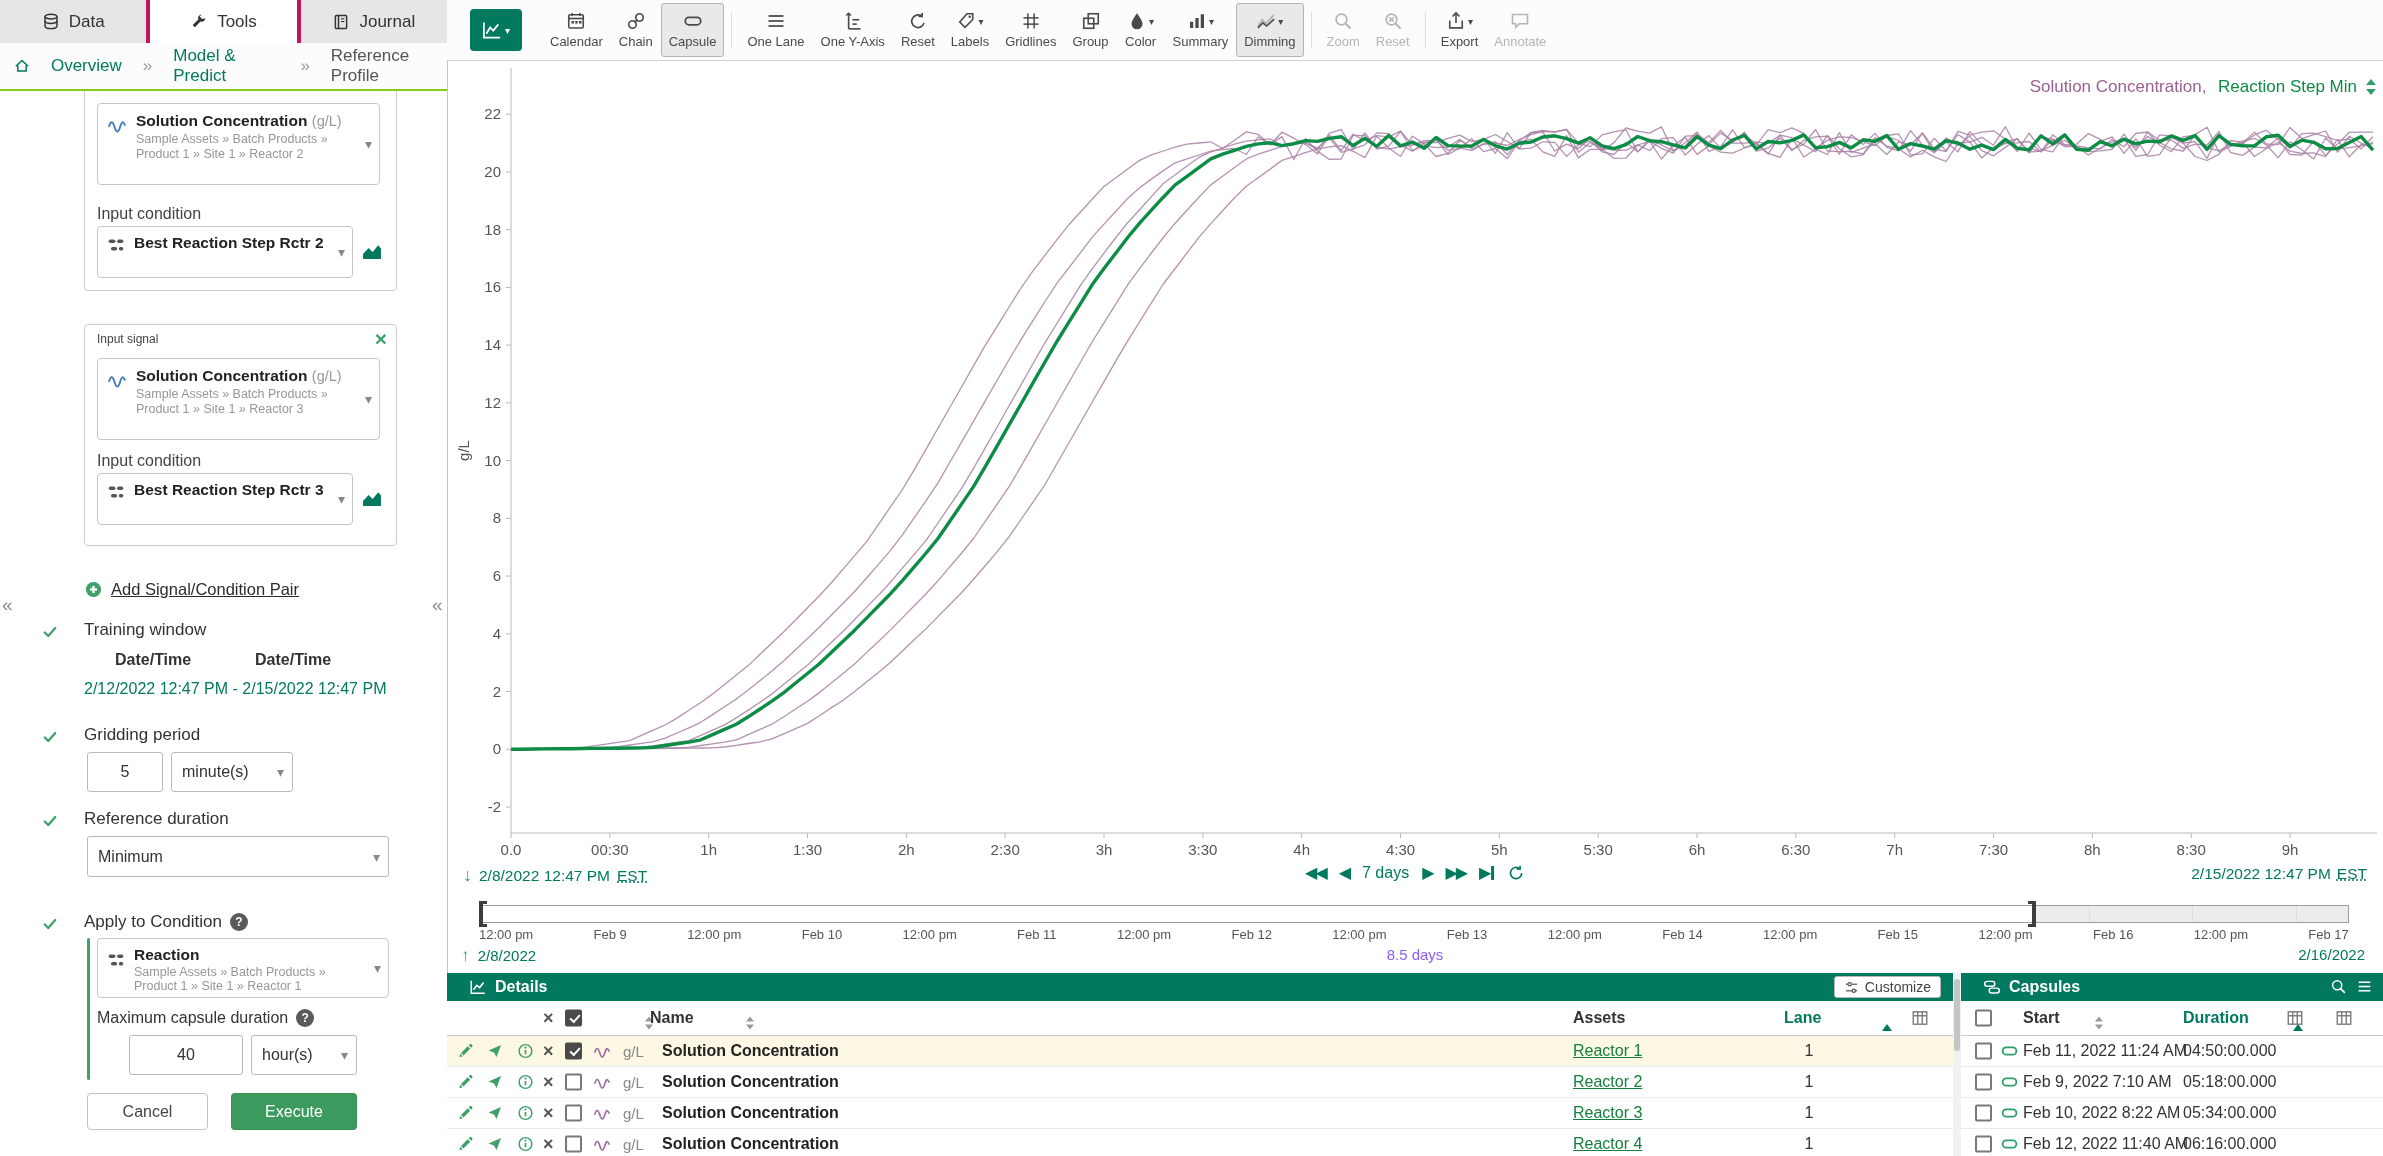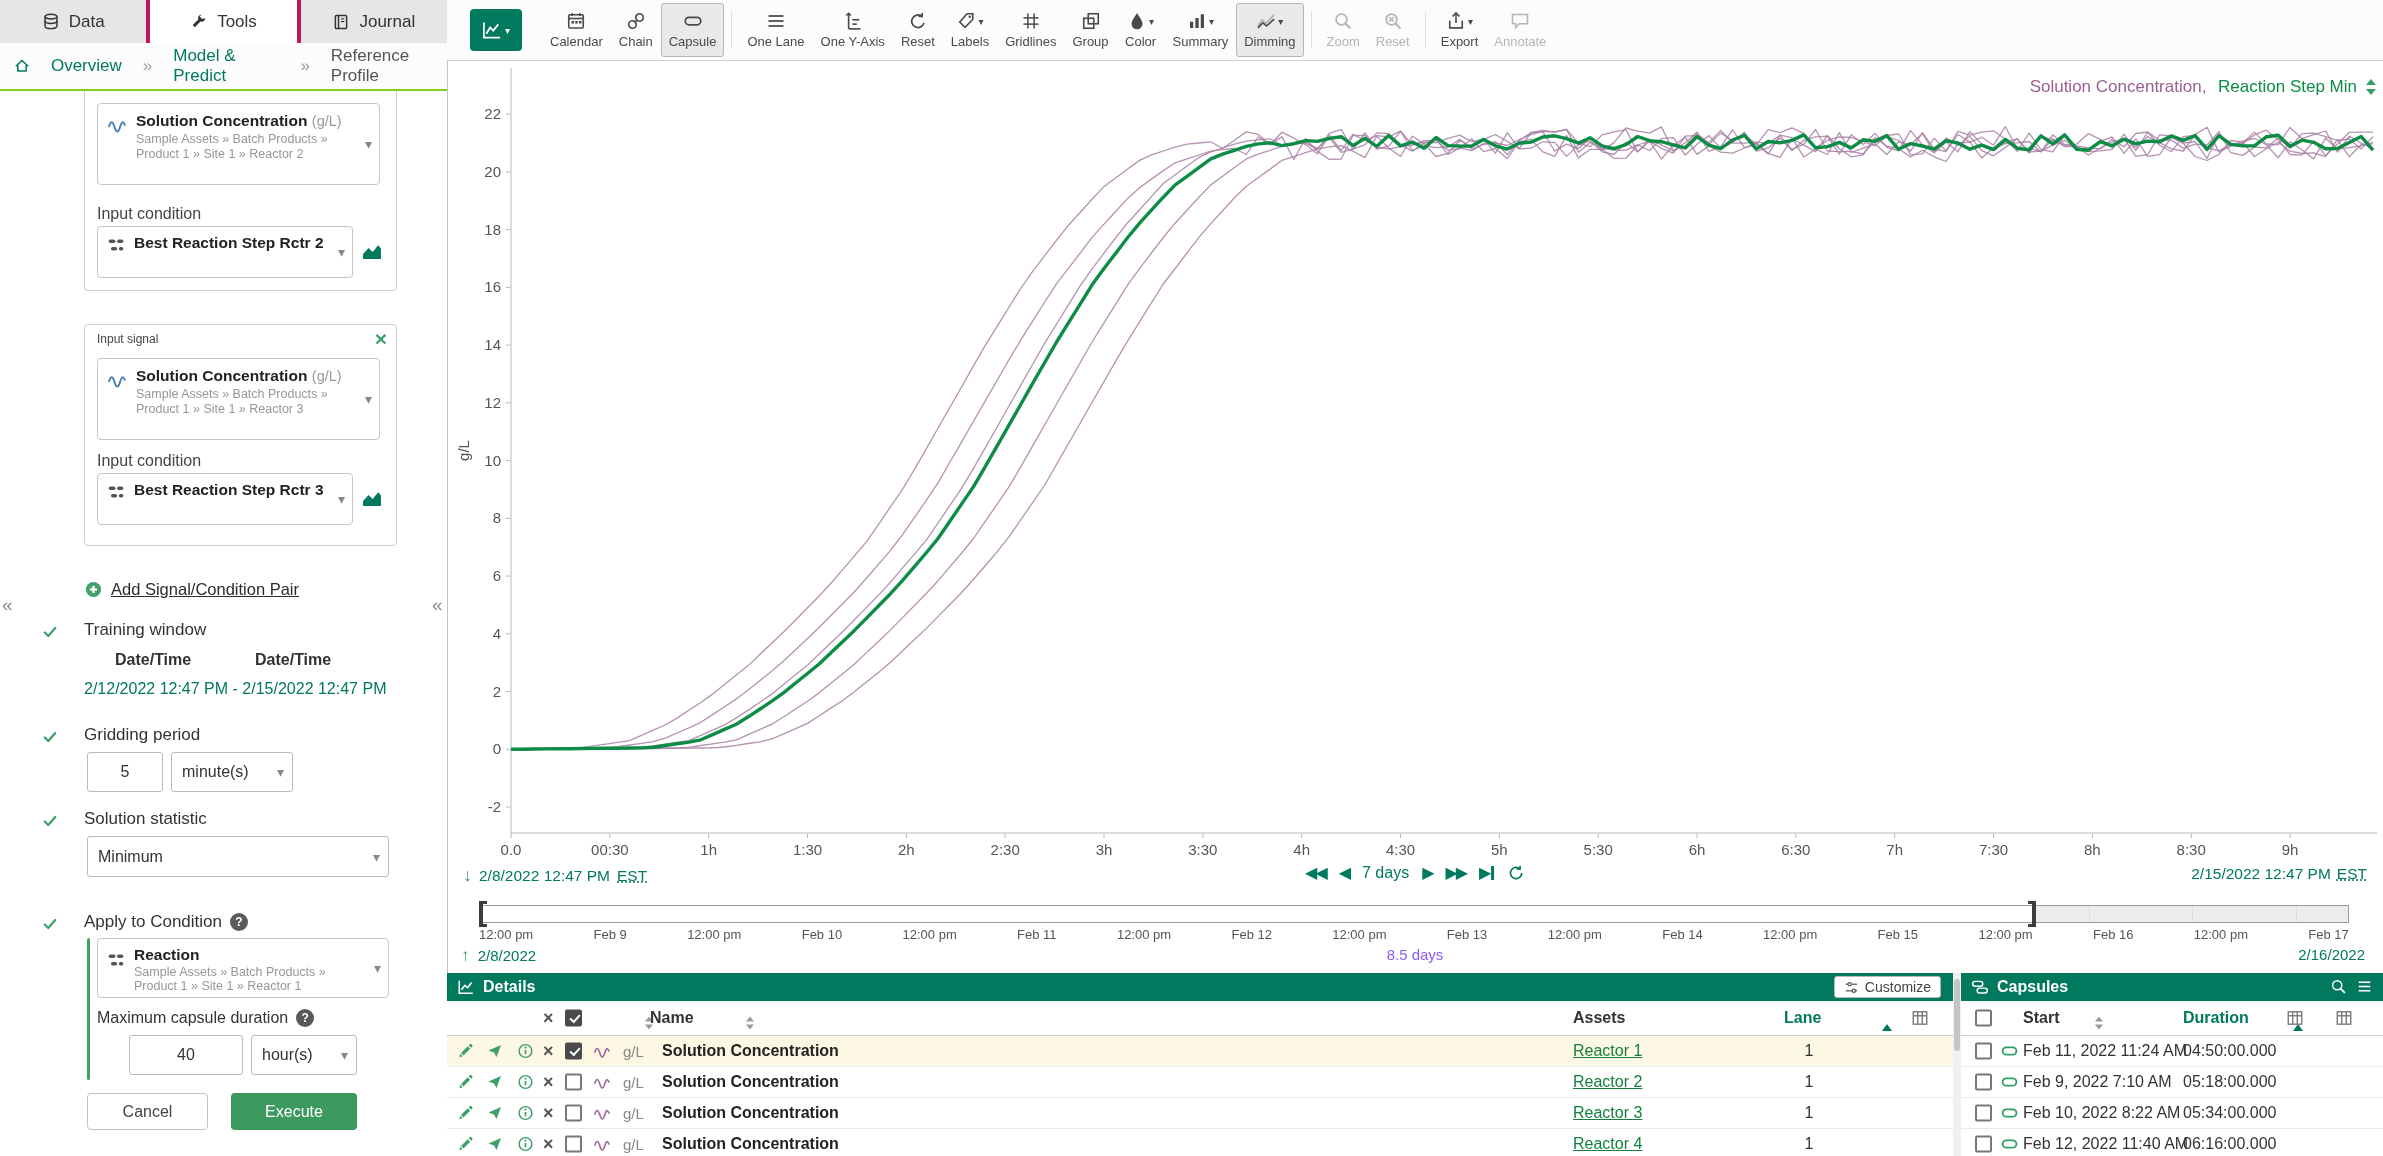--- a/index.html
+++ b/index.html
@@ -119,21 +119,21 @@
   .tl-start{position:absolute;left:14px;color:#00795e;}
   .tl-start .up{color:#3f9e63;font-weight:bold;font-size:17px;margin-right:4px;}
   .tl-duration{position:absolute;left:50%;transform:translateX(-50%);color:#8b5cf6;}
   .tl-end{position:absolute;right:18px;color:#00795e;}
 
   
   .bpanel{position:absolute;top:973px;height:183px;background:#fff;}
   .details{left:447px;width:1506px;}
   .capsules{left:1961px;width:422px;}
   .bp-header{position:relative;height:28px;background:#00795e;color:#fff;display:flex;align-items:center;
-      padding-left:10px;box-sizing:border-box;gap:8px;font-size:16px;font-weight:bold;}
+      padding-left:22px;box-sizing:border-box;gap:8px;font-size:16px;font-weight:bold;}
   .customize{position:absolute;right:12px;top:3px;height:22px;display:flex;align-items:center;gap:6px;background:#fff;
       border:1px solid #b7b7b7;border-radius:3px;font-size:14px;color:#444;padding:0 9px;cursor:pointer;
       font-family:"Liberation Sans",sans-serif;font-weight:normal;}
   .hdr-icon-btn{position:absolute;top:5px;color:#fff;cursor:pointer;background:none;border:none;padding:0;}
   .cols{position:relative;height:34px;border-bottom:1px solid #c9c9c9;font-size:16px;font-weight:bold;color:#333;}
   .cols > *{position:absolute;top:50%;transform:translateY(-50%);}
   .trow{position:relative;height:30px;border-bottom:1px solid #ebebeb;font-size:16px;}
   .trow > *{position:absolute;top:50%;transform:translateY(-50%);}
   .trow.selected{background:#fdf8e3;}
   .sort{position:relative;width:10px;height:15px;display:inline-block;vertical-align:middle;}
@@ -445,21 +445,21 @@
       <div class="sec-label" style="left:84px;top:634px;">Gridding period</div>
       <input class="num-input" style="left: 87px; top: 661px; width: 76px; height: 40px;" value="5">
       <div class="sel" style="left:171px;top:661px;width:122px;height:40px;">
         <span>minute(s)</span>
         <span class="combo-caret">▾</span>
       </div>
 
       <svg class="ic chk" style="left:42px;top:723px;" width="16" height="14">
           <use href="#i-check"></use>
         </svg>
-      <div class="sec-label" style="left:84px;top:718px;">Solution statistic</div>
+      <div class="sec-label" style="left:84px;top:718px;">Reference duration</div>
       <div class="sel" style="left:87px;top:745px;width:302px;height:41px;">
         <span>Minimum</span>
         <span class="combo-caret">▾</span>
       </div>
 
       <svg class="ic chk" style="left:42px;top:826px;" width="16" height="14">
           <use href="#i-check"></use>
         </svg>
       <div class="sec-label" style="left:84px;top:821px;">
         <span>Apply to Condition</span>

